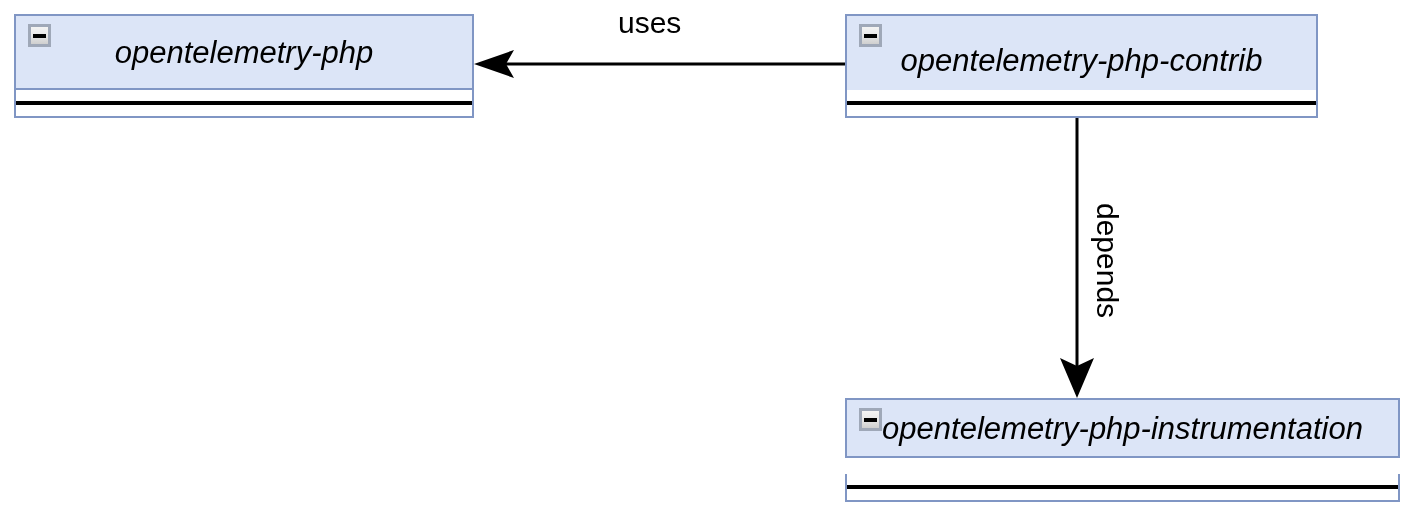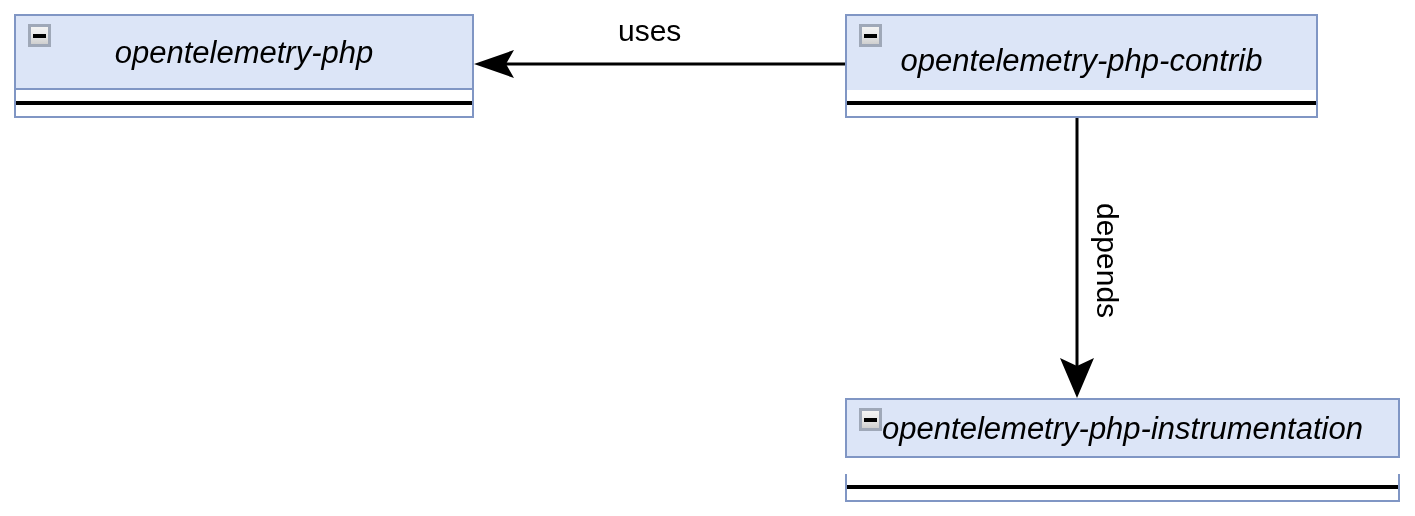--- a/index.html
+++ b/index.html
@@ -117,21 +117,21 @@
       <line x1="845" y1="64" x2="498" y2="64" stroke="#000000" stroke-width="3"></line>
       <polygon points="474,64 514,50 506,64 514,78" fill="#000000"></polygon>
     </g>
 
     <g>
       <line x1="1077" y1="118" x2="1077" y2="378" stroke="#000000" stroke-width="3"></line>
       <polygon points="1077,398 1060,358 1077,366 1094,358" fill="#000000"></polygon>
     </g>
   </svg>
 
-  <div class="edge-label" style="left:618px; top:16px; font-size:30px;">uses</div>
+  <div class="edge-label" style="left:618px; top:8px; font-size:30px;">uses</div>
 
   <div class="edge-label vertical" style="left:1122px; top:203px; font-size:30px;">depends</div>
 
   <div class="node" style="left:14px; top:14px; width:460px; height:84px;text-decoration:underline;">
     <div class="node-title" style="height:76px;">
       <span class="collapse-icon">
         <span class="bar"></span>
       </span>
       <span class="node-title-text" style="font-size:31px;">opentelemetry-php</span>
     </div>

